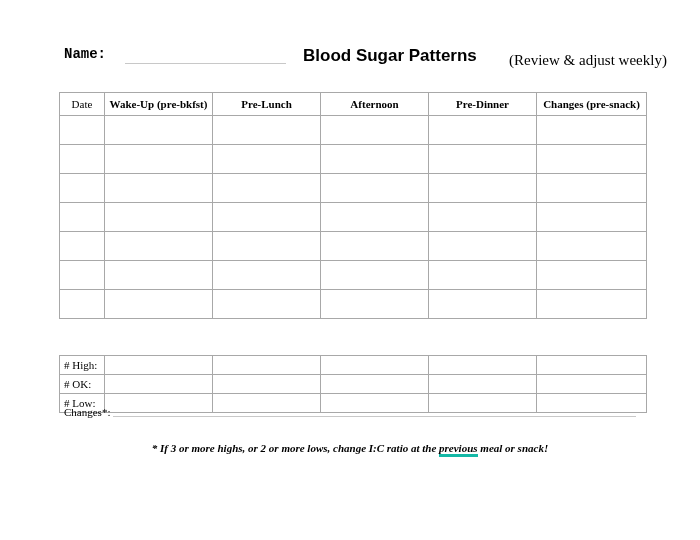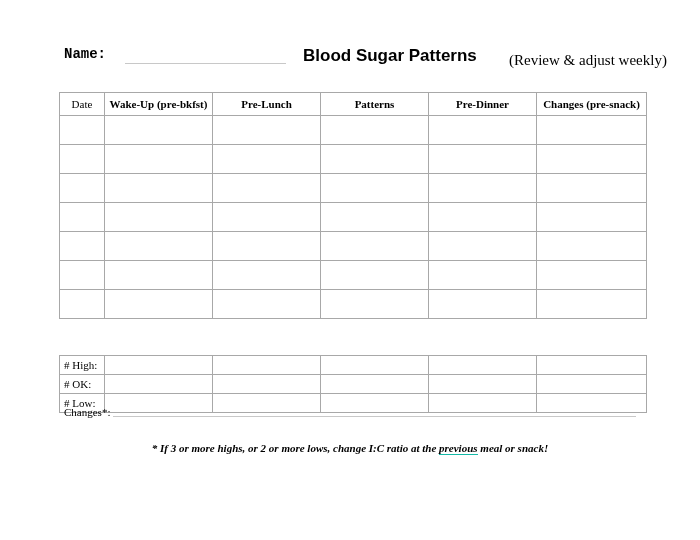--- a/index.html
+++ b/index.html
@@ -14,21 +14,21 @@
     th { font-weight: bold; text-align: center; height: 22px; }
     th.date { font-weight: normal; }
     td.cell { height: 28px; }
     .main { left: 59px; top: 92px; width: 587px; }
     .summary { left: 59px; top: 323px; width: 587px; margin-top: 32px; }
     .summary td { height: 18px; }
     .summary td.lbl { text-align: left; padding-left: 4px; }
     .changes-label { left: 64px; top: 406px; font-size: 11px; }
     .changes-line { left: 113px; top: 416px; width: 523px; border-top: 1px solid #c8c8c8; height: 0; }
     .note { left: 0; width: 700px; top: 442px; text-align: center; font-size: 11px; font-weight: bold; font-style: italic; }
-    .note u { text-decoration: none; border-bottom: 1px solid #14b8a6; }
+    .note u { text-decoration: none; border-bottom: 3px solid #14b8a6; }
   </style>
 </head>
 <body>
 
 <div class="abs name-label">Name:</div>
 <div class="abs name-line"></div>
 <div class="abs title">Blood Sugar Patterns</div>
 <div class="abs subtitle">(Review &amp; adjust weekly)</div>
 
 <table class="main">
@@ -38,21 +38,21 @@
       <col style="width:108px">
       <col style="width:108px">
       <col style="width:108px">
       <col style="width:110px">
   </colgroup>
   <thead>
     <tr>
       <th class="date">Date</th>
       <th>Wake-Up (pre-bkfst)</th>
       <th>Pre-Lunch</th>
-      <th>Patterns</th>
+      <th>Afternoon</th>
       <th>Pre-Dinner</th>
       <th>Changes (pre-snack)</th>
     </tr>
   </thead>
   <tbody id="log-body">
       <tr>
         <td class="cell"></td>
         <td class="cell"></td>
         <td class="cell"></td>
         <td class="cell"></td>

